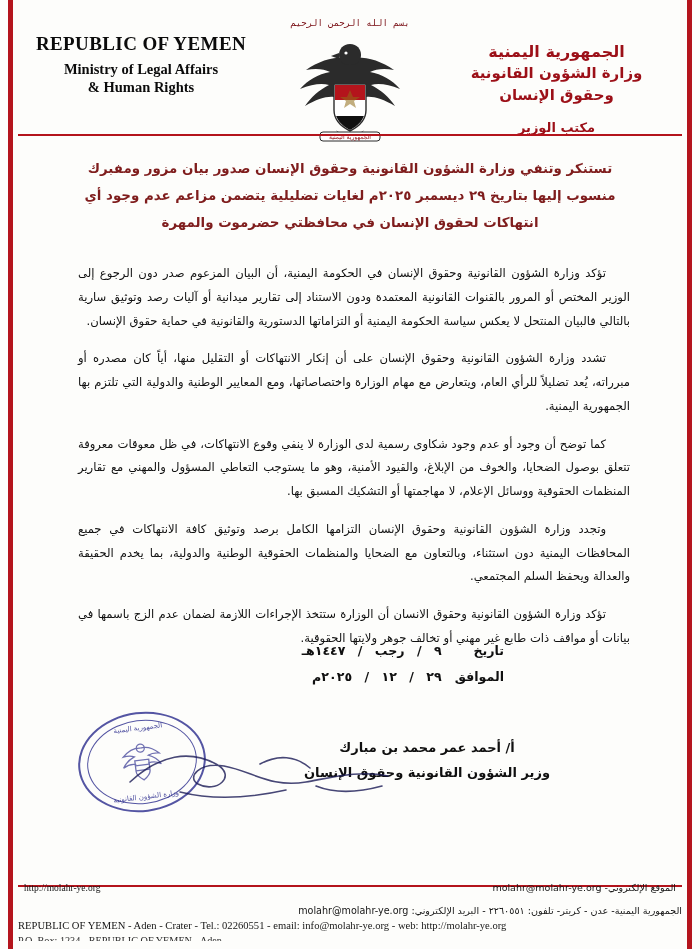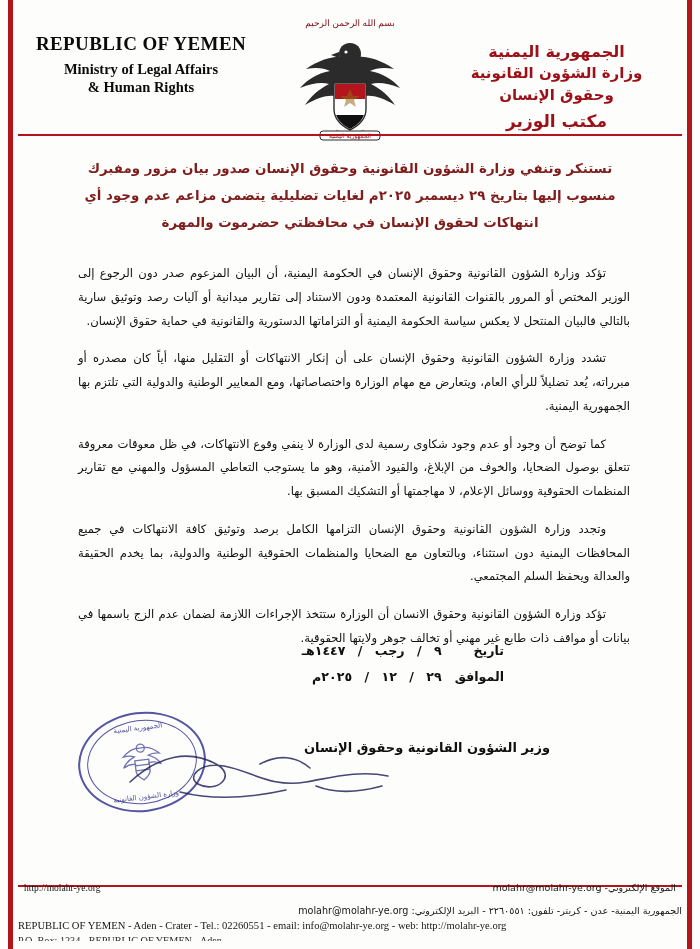--- a/index.html
+++ b/index.html
@@ -82,37 +82,37 @@
   }
   .header-ar .a2 {
     font-size: 15px;
     font-weight: bold;
   }
   .header-ar .a3 {
     font-size: 15px;
     font-weight: bold;
   }
   .header-ar .a4 {
-    font-size: 17px;
-    font-weight: bold;
-    margin-top: 2px;
+    font-size: 13px;
+    font-weight: bold;
+    margin-top: 12px;
   }
 
   
   .emblem {
     position: absolute;
     left: 50%;
     transform: translateX(-50%);
     top: 4px;
     width: 120px;
     height: 128px;
     text-align: center;
   }
   .basmala {
-    font-family: Liberation Sans, sans-serif;
+    font-family: Liberation Mono, monospace;
     direction: rtl;
     font-size: 9px;
     color: #7a1016;
     letter-spacing: .5px;
     margin-bottom: 5px;
   }
   .eagle-wrap { position: relative; height: 112px; }
 
   .header-divider {
     position: absolute;
@@ -375,20 +375,21 @@
       <span class="lbl">الموافق</span>
       <span>٢٩</span>
       <span class="sep">/</span>
       <span>١٢</span>
       <span class="sep">/</span>
       <span>٢٠٢٥م</span>
     </div>
   </div>
 
   <div class="signature">
+    <div class="name">أ/ أحمد عمر محمد بن مبارك</div>
     <div class="role">وزير الشؤون القانونية وحقوق الإنسان</div>
   </div>
 
   <div class="stamp">
     <div class="ellipse-out"></div>
     <div class="ellipse-in"></div>
     <div class="txt-top">الجمهورية اليمنية</div>
     <div class="txt-bottom">وزارة الشؤون القانونية</div>
     <div class="center-mark">
       <svg width="44" height="40" viewBox="0 0 44 40" xmlns="http://www.w3.org/2000/svg">

